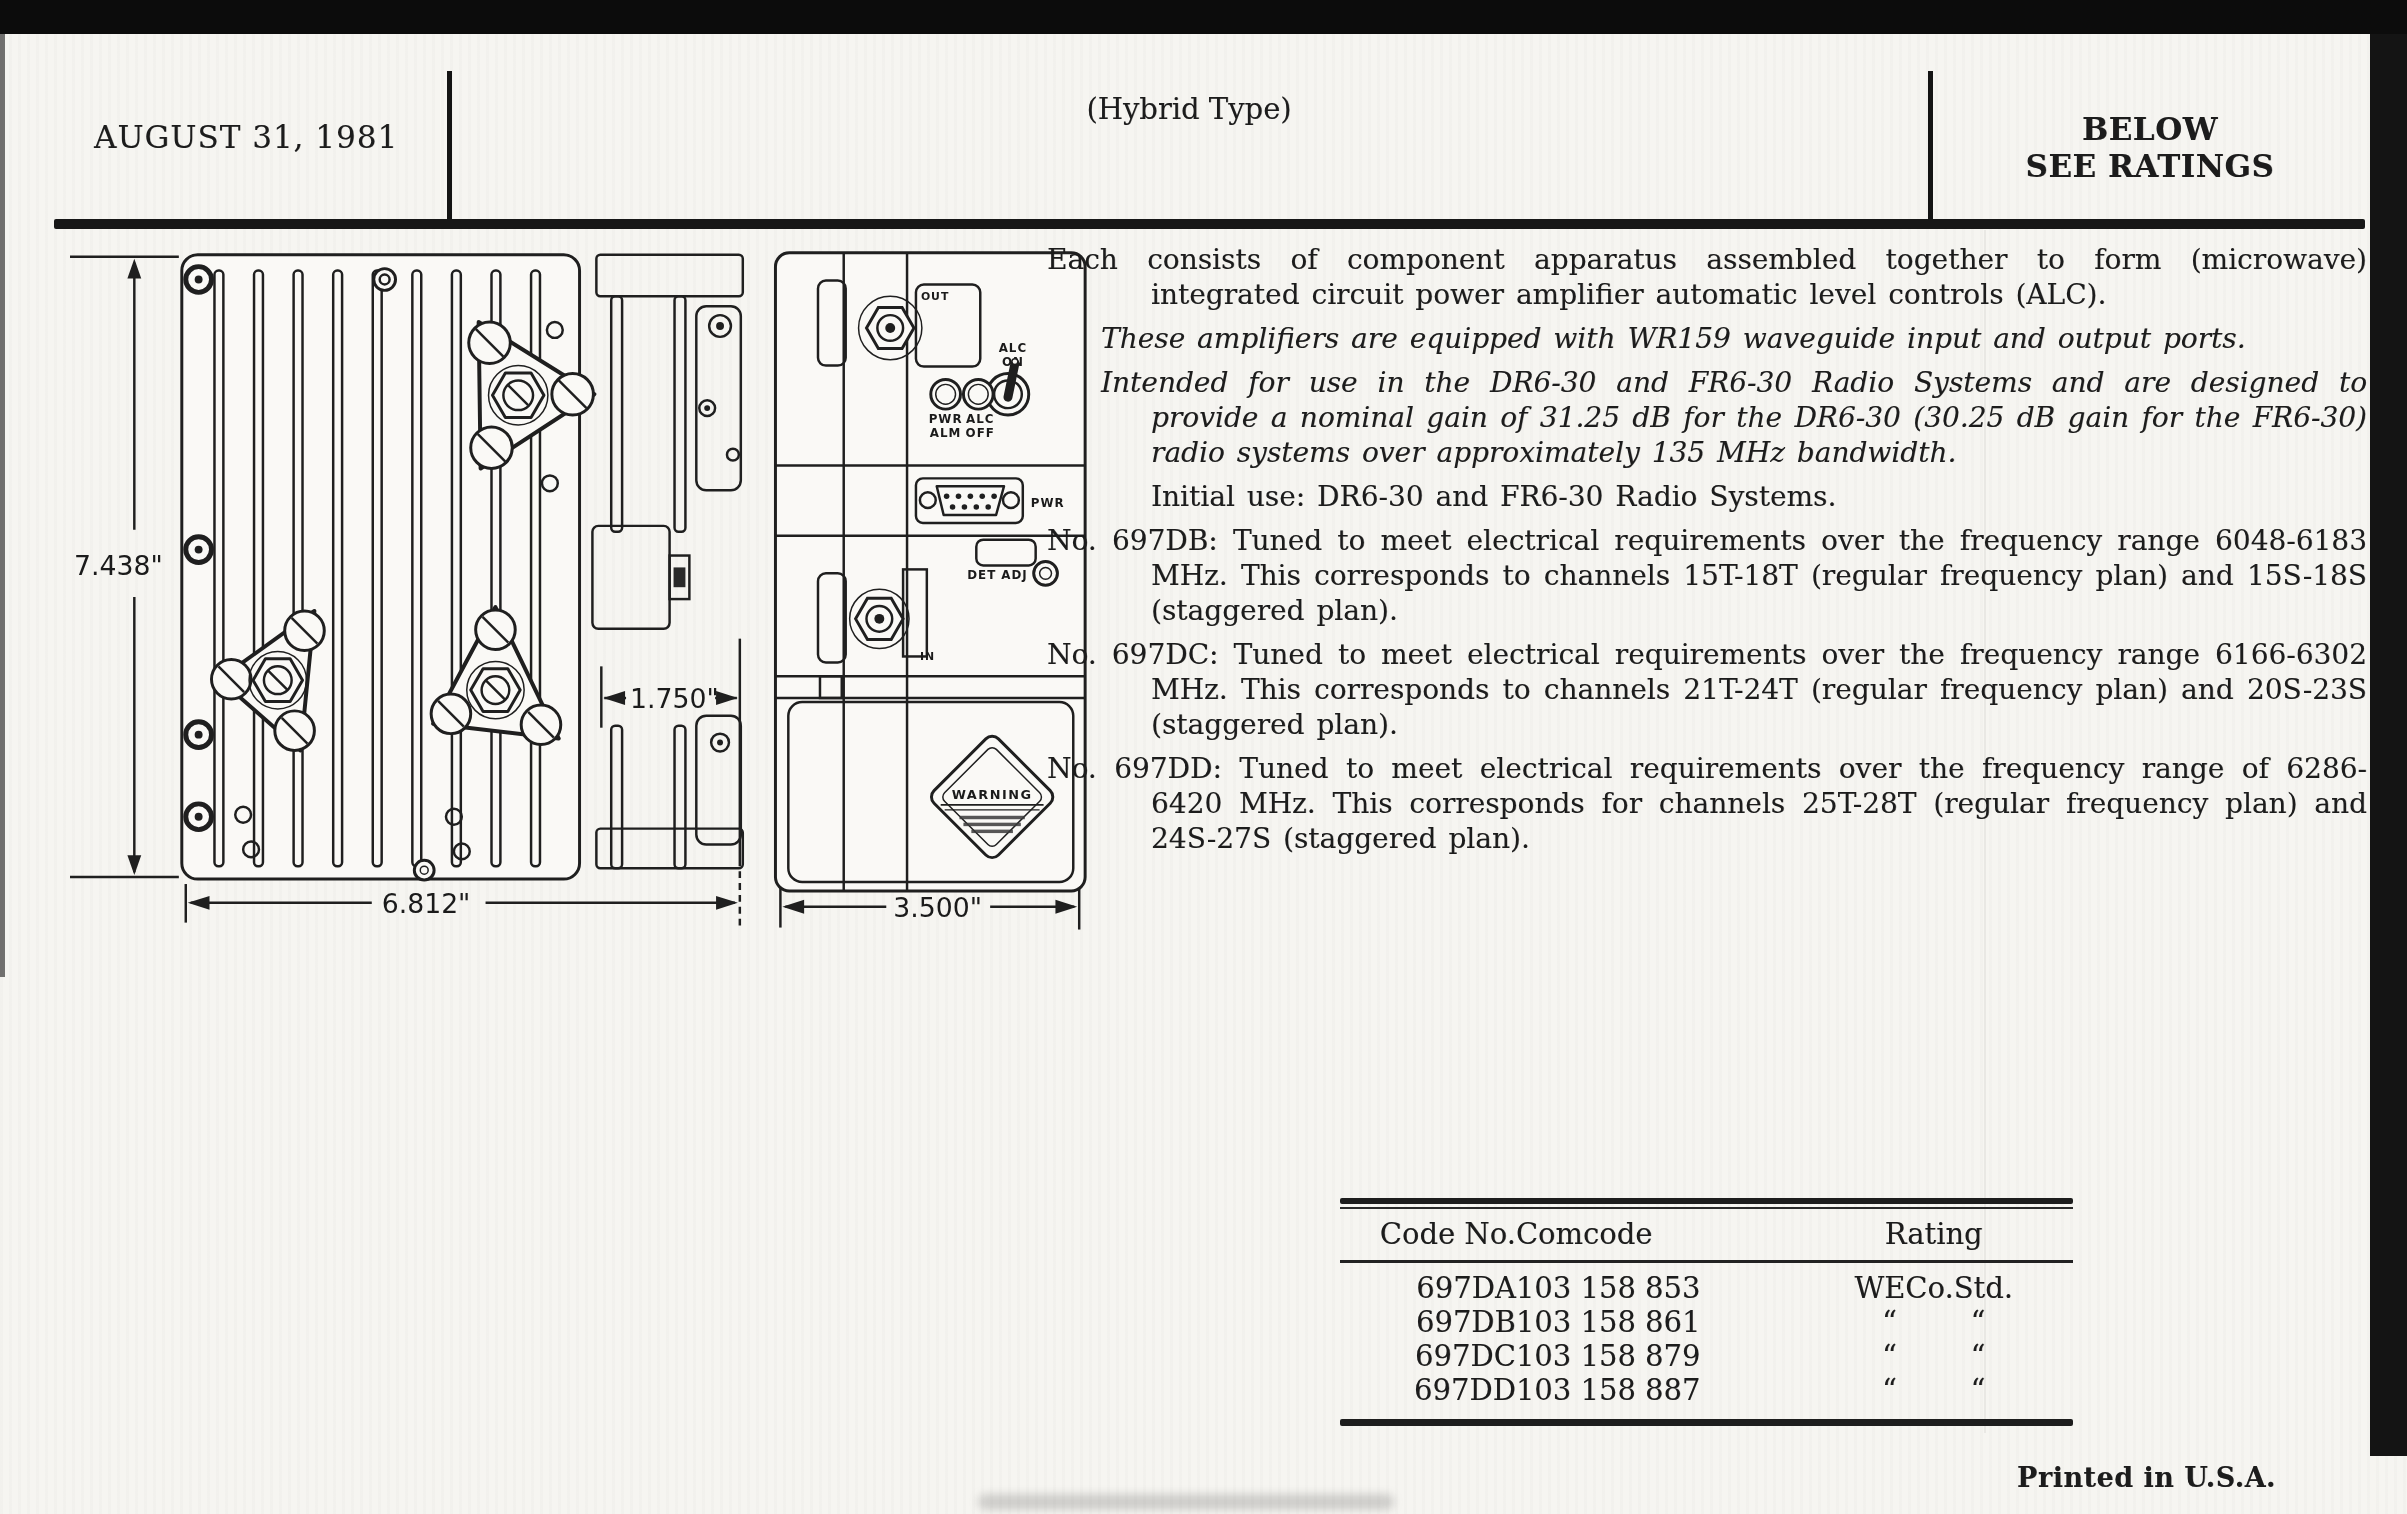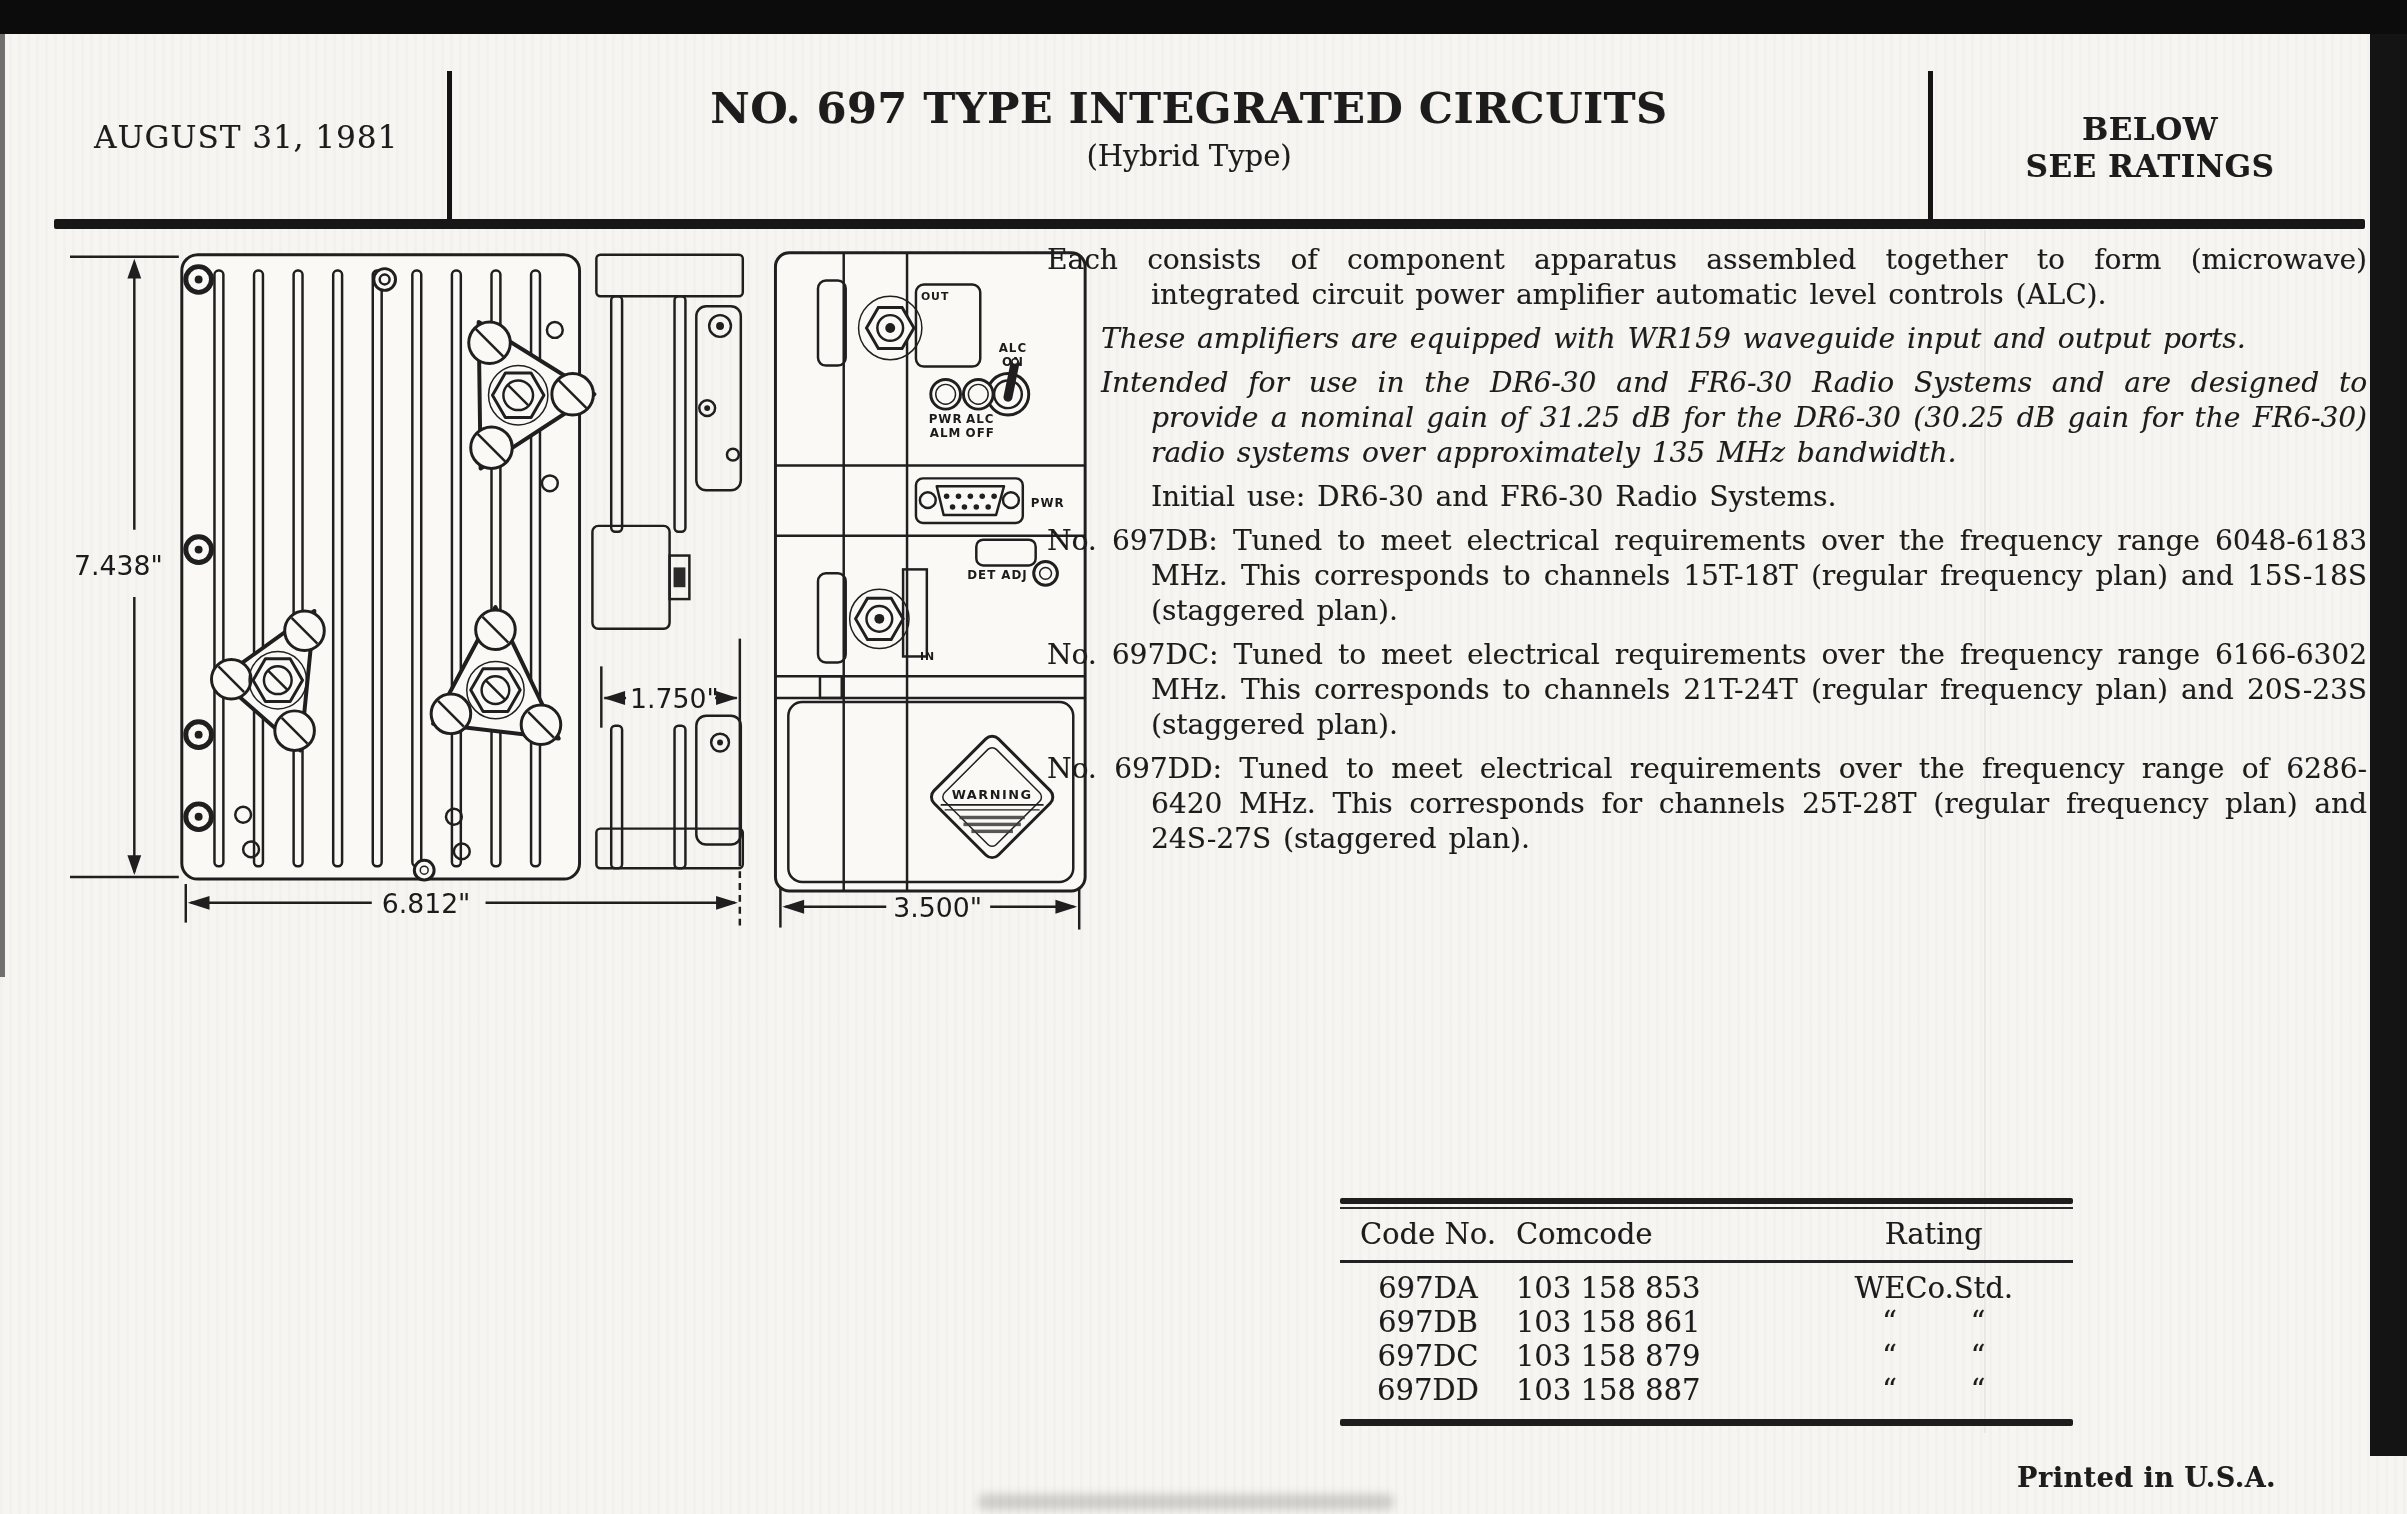--- a/index.html
+++ b/index.html
@@ -34,21 +34,21 @@
   .p-hang-half{margin-left:104px;text-indent:-50px;font-style:italic;}
   .p-plain-indent{margin-left:54px;}
 
   .ratings-table{position:absolute;left:1340px;top:1198px;width:733px;}
   .rule-heavy{height:6px;background:#1d1d1d;border-radius:2px;}
   .rule-thin{height:2px;background:#2a2a2a;margin-top:3px;}
   .rule-mid{height:3px;background:#222;}
   .t-row{display:flex;align-items:baseline;}
   .t-head{padding:8px 0 9px 0;font-size:29px;}
   .t-body-row{line-height:34px;font-size:29px;}
-  .c1{flex:0 0 24%;text-align:center;}
+  .c1{flex:0 0 24%;text-align:right;}
   .c2{flex:0 0 38%;}
   .c3{flex:0 0 38%;text-align:center;}
   .t-body-wrap{padding:8px 0 10px 0;}
   .t-foot{margin-top:2px;height:7px;background:#1d1d1d;border-radius:2px;}
 
   .footer{position:absolute;left:54px;top:1462px;width:2311px;text-align:center;
     font-size:27px;font-weight:bold;letter-spacing:0.5px;}
   .footer-right{position:absolute;right:89px;top:0;font-size:27px;font-weight:bold;}
 
   
@@ -72,21 +72,20 @@
   <div class="top-bar"></div>
   <div class="right-bar"></div>
   <div class="left-edge"></div>
   <div class="fold-line"></div>
   <div class="smudge"></div>
 
   <div class="date ink">AUGUST 31, 1981</div>
   <div class="vline v1"></div>
   <div class="vline v2"></div>
   <div class="title-block">
-    <div class="title ink">NO. 697 TYPE INTEGRATED CIRCUITS</div>
     <div class="subtitle ink">(Hybrid Type)</div>
   </div>
   <div class="ratings ink">
     <div>BELOW</div>
     <div>SEE RATINGS</div>
   </div>
   <div class="hrule"></div>
 
   <svg class="drawing-svg" width="1089" height="747" viewBox="0 0 1100 755">
 

